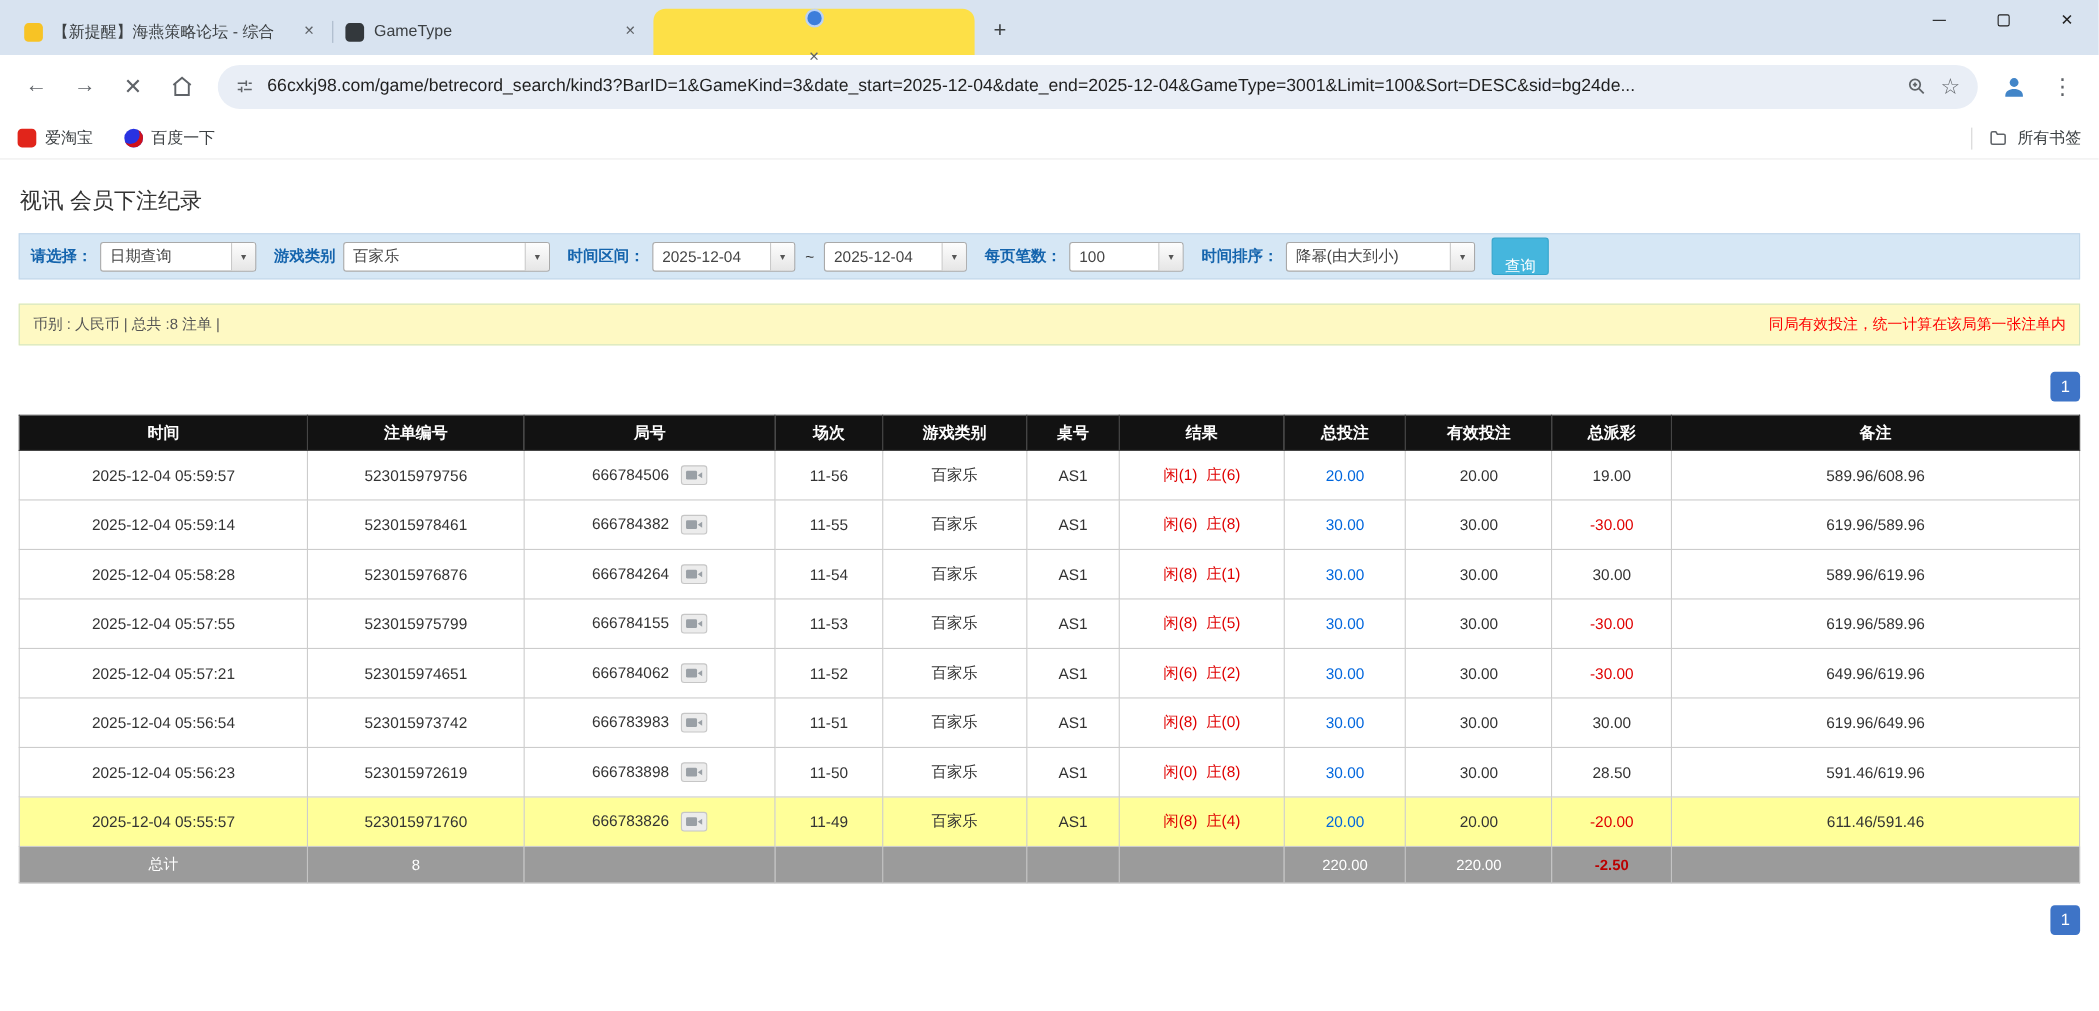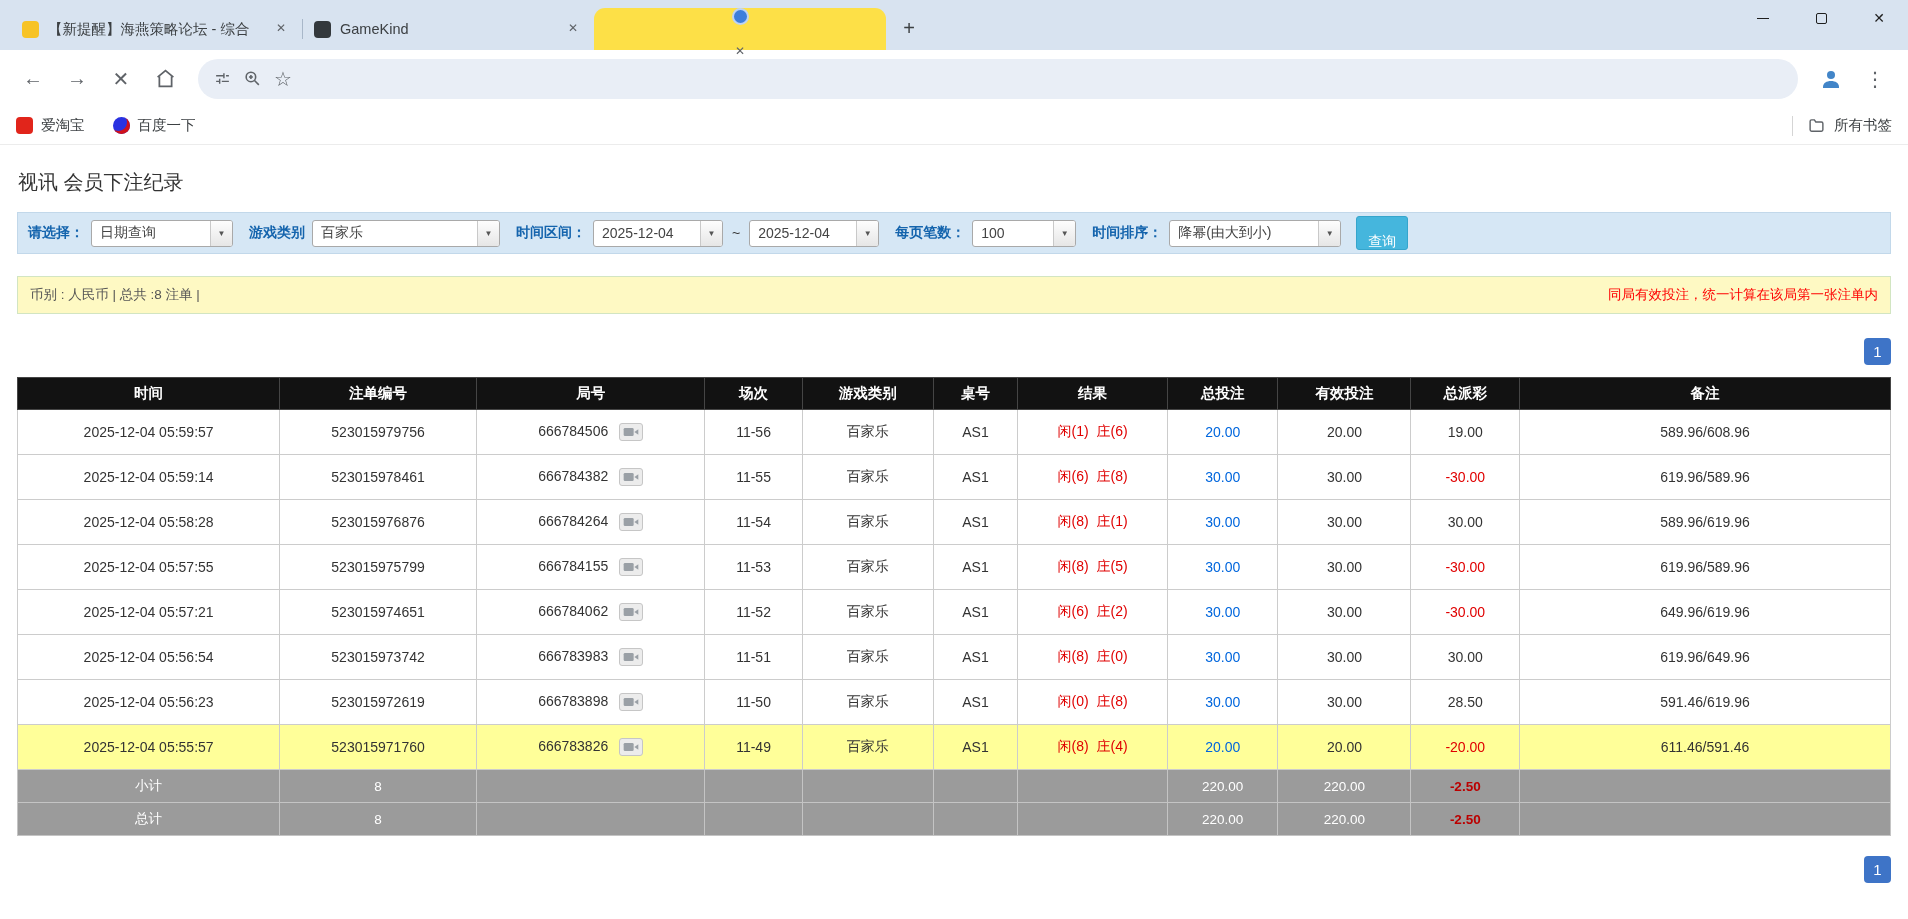--- a/index.html
+++ b/index.html
@@ -159,21 +159,21 @@
 
 <div>
   <div class="tabstrip">
     <div class="tab">
       <span class="favicon fav-yellow"></span>
       <span class="tab-title">【新提醒】海燕策略论坛 - 综合</span>
       <span class="tab-close">✕</span>
     </div>
     <div class="tab tab-sep">
       <span class="favicon fav-dark"></span>
-      <span class="tab-title">GameKind</span>
+      <span class="tab-title">GameType</span>
       <span class="tab-close">✕</span>
     </div>
     <div class="tab active">
       <span class="favicon fav-blue"></span>
       <span class="tab-title">:::视讯 会员下注纪录:::</span>
       <span class="tab-close">✕</span>
     </div>
     <div class="new-tab-btn">+</div>
     <div class="window-controls">
       <div class="wc">
@@ -195,20 +195,21 @@
           <path d="M3 10.5 12 3l9 7.5"></path>
           <path d="M5 9.5V21h14V9.5"></path>
         </svg>
     </div>
     <div class="urlbar">
       <span class="inbar-icon">
         <svg width="17" height="17" viewBox="0 0 24 24" fill="#5f6368">
             <path d="M3 7h10v2H3zM17 7h4v2h-4zM13 4.5h2v7h-2zM3 15h4v2H3zM11 15h10v2H11zM7 12.5h2v7H7z"></path>
           </svg>
       </span>
+      <span class="url-text">66cxkj98.com/game/betrecord_search/kind3?BarID=1&amp;GameKind=3&amp;date_start=2025-12-04&amp;date_end=2025-12-04&amp;GameType=3001&amp;Limit=100&amp;Sort=DESC&amp;sid=bg24de...</span>
       <span class="inbar-icon">
         <svg width="19" height="19" viewBox="0 0 24 24" fill="none" stroke="#5f6368" stroke-width="2">
             <circle cx="10" cy="10" r="6"></circle>
             <path d="M14.5 14.5 20 20"></path>
             <path d="M7.5 10h5M10 7.5v5"></path>
           </svg>
       </span>
       <span class="star-icon">☆</span>
     </div>
     <div class="nav-icon">
@@ -521,33 +522,20 @@
     <td>
       <a class="bet-link">20.00</a>
     </td>
     <td>20.00</td>
     <td class="neg">-20.00</td>
     <td>611.46/591.46</td>
   </tr>
       </tbody>
     <tfoot>
       <tr>
-        <td>小计</td>
-        <td>8</td>
-        <td></td>
-        <td></td>
-        <td></td>
-        <td></td>
-        <td></td>
-        <td>220.00</td>
-        <td>220.00</td>
-        <td class="neg">-2.50</td>
-        <td></td>
-      </tr>
-      <tr>
         <td>总计</td>
         <td>8</td>
         <td></td>
         <td></td>
         <td></td>
         <td></td>
         <td></td>
         <td>220.00</td>
         <td>220.00</td>
         <td class="neg">-2.50</td>

